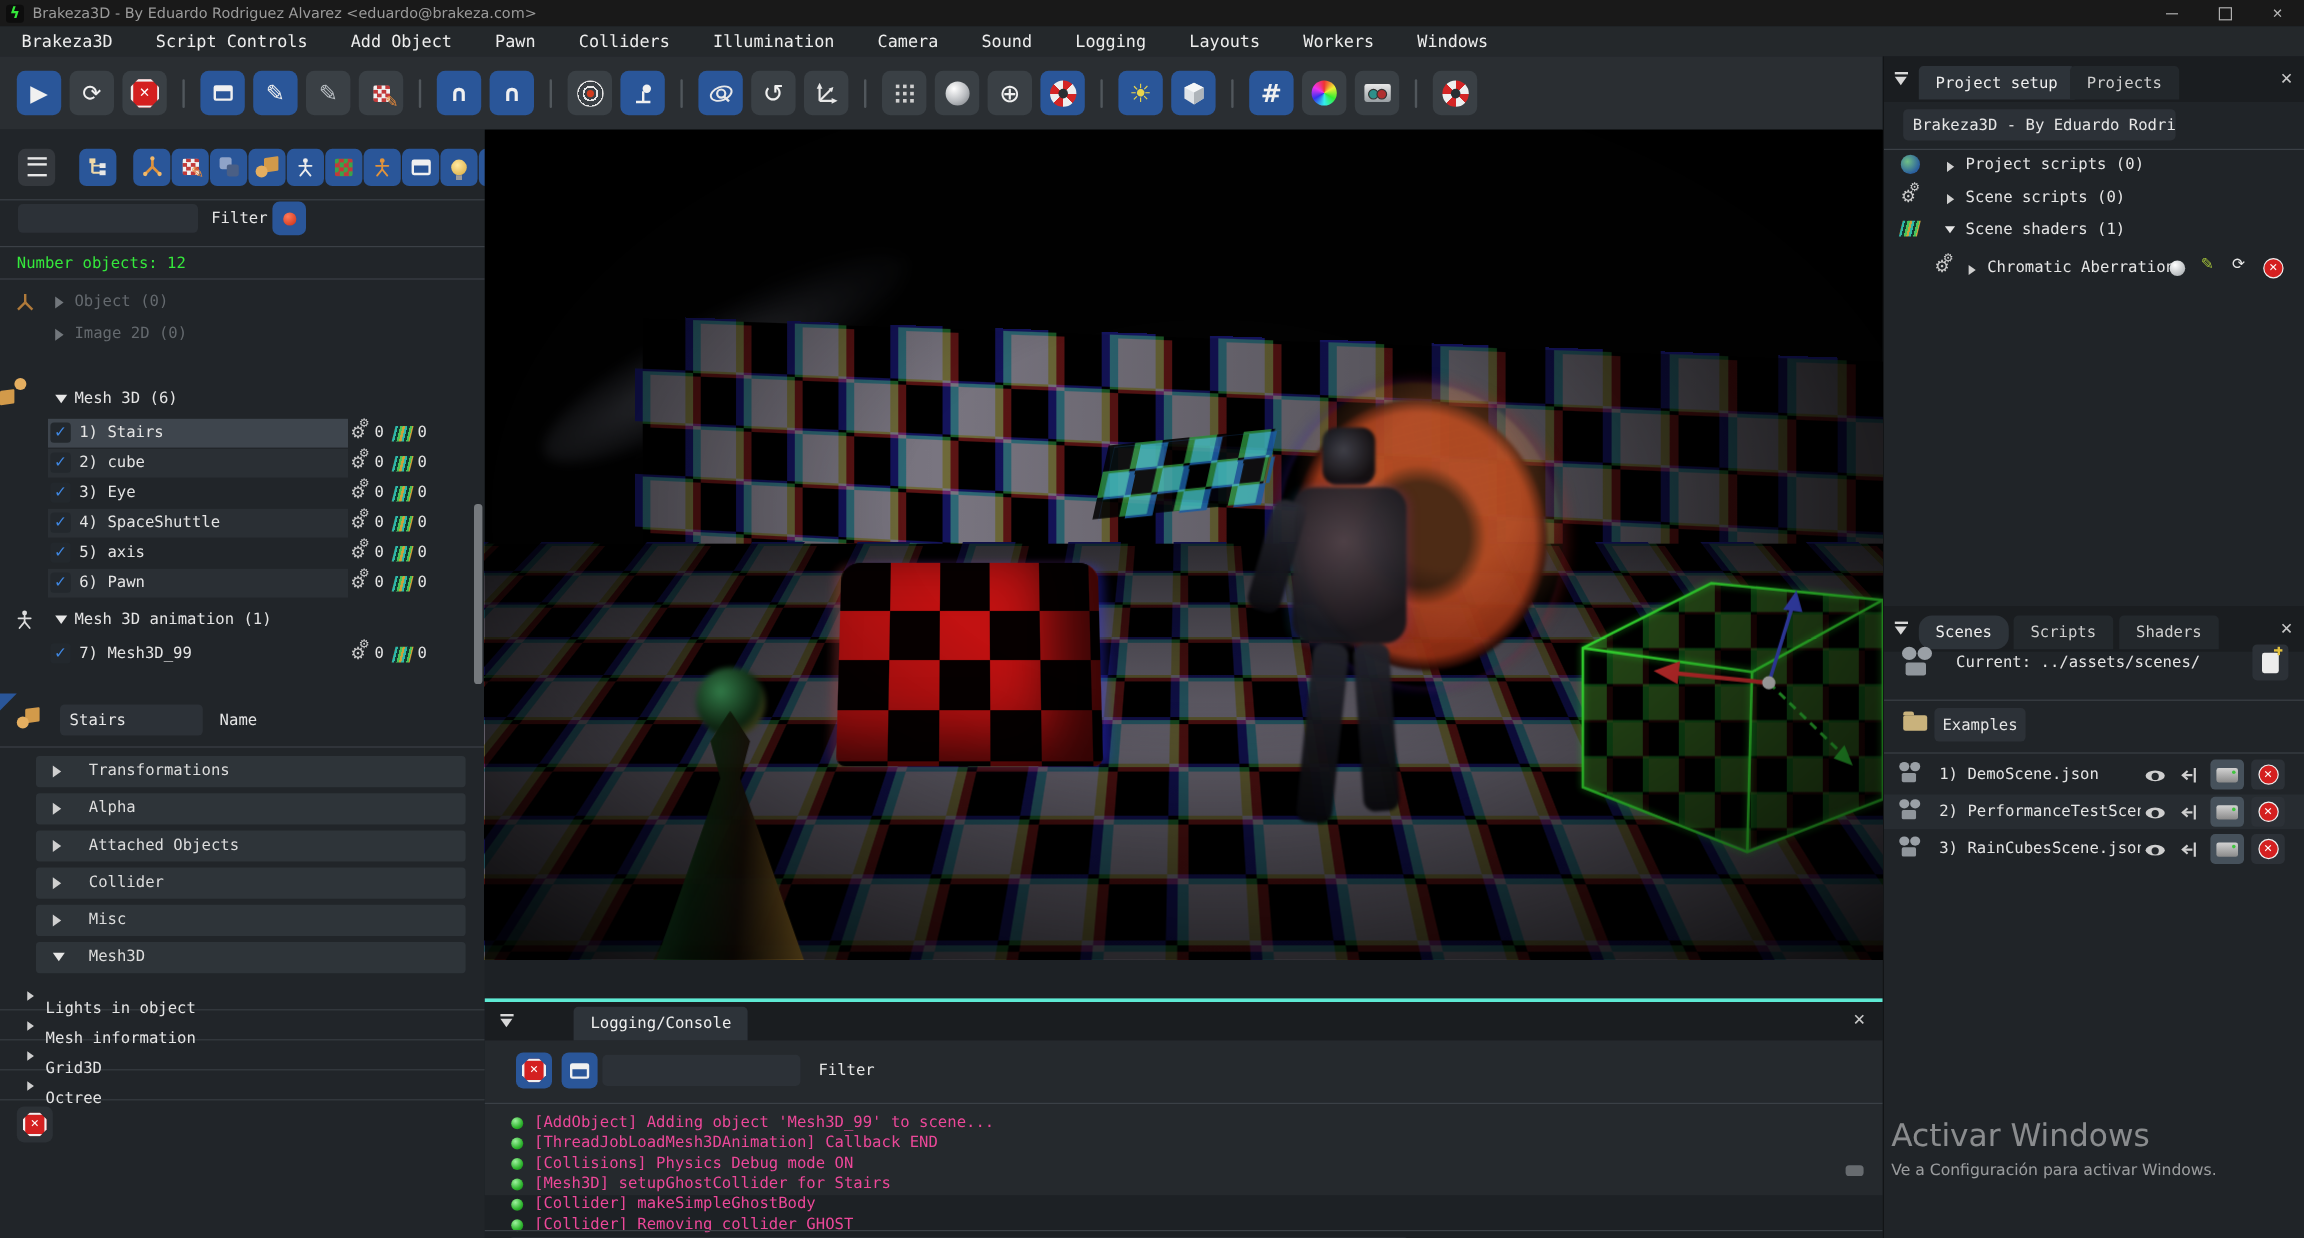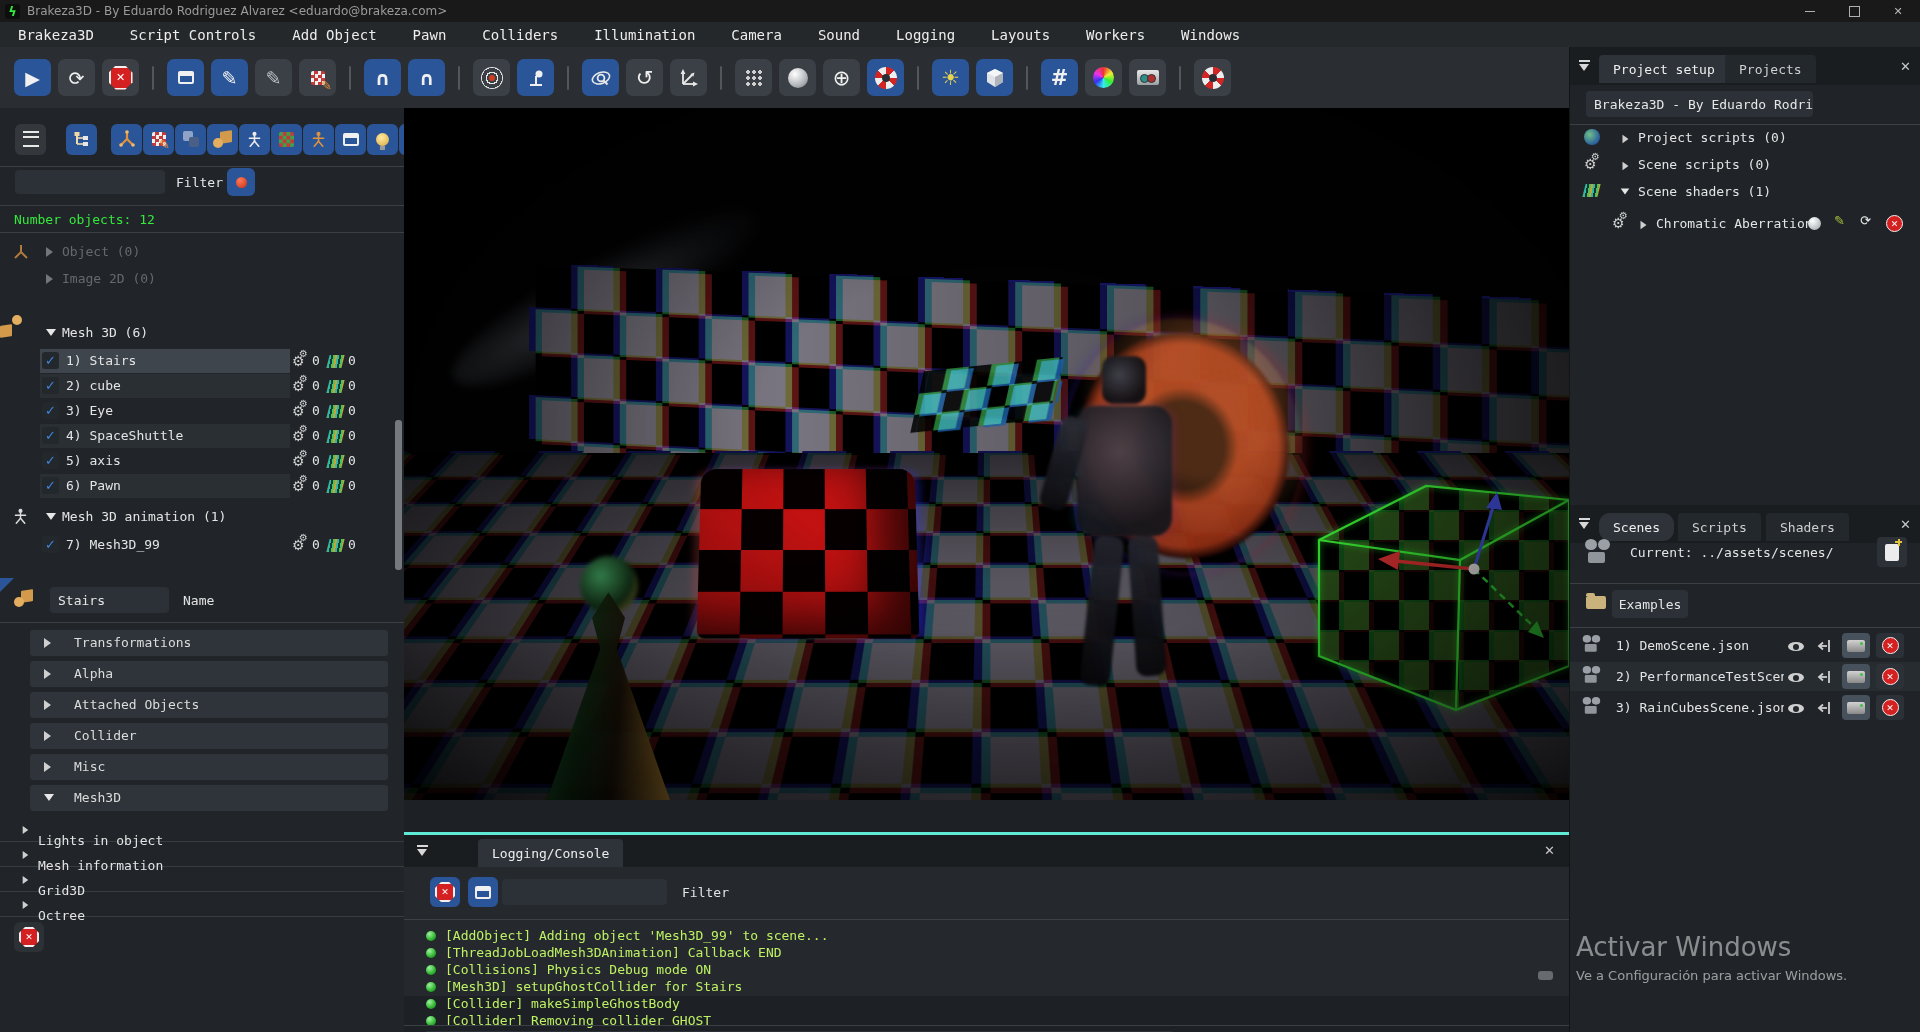--- a/index.html
+++ b/index.html
@@ -131,21 +131,21 @@
   .vign{position:absolute;inset:0;background:radial-gradient(ellipse at 52% 46%,transparent 30%,rgba(0,0,0,0.82) 95%);pointer-events:none;}
   .vp-svg{position:absolute;left:0;top:0;}
 
   
   .console{position:absolute;left:404px;top:832px;width:1165px;height:164px;background:#25292d;border-top:3px solid #5eead4;box-sizing:border-box;}
   .tabbar{position:absolute;left:0;top:0;width:100%;height:32px;background:#1a1d20;}
   .tab{position:absolute;top:4px;height:28px;display:flex;align-items:center;padding:0 14px;border-radius:4px 4px 0 0;background:#23282c;color:#cfcfcf;}
   .tab.active{background:#2d3339;color:#eee;}
   .xclose{position:absolute;top:8px;color:#c8c8c8;font-size:13px;}
   .cbtn{width:30px;height:30px;border-radius:6px;background:#2a5699;display:flex;align-items:center;justify-content:center;}
-  .logline{position:absolute;left:22px;display:flex;gap:9px;align-items:center;height:17px;color:#bef264;}
+  .logline{position:absolute;left:22px;display:flex;gap:9px;align-items:center;height:17px;color:#ec4899;}
 
   
   .rightcol{position:absolute;left:1569px;top:47px;width:351px;height:985px;background:#202428;border-left:1px solid #121416;box-sizing:border-box;}
   .rrow{position:absolute;left:0;width:351px;height:27px;}
   .rrow .ri{position:absolute;top:5px;}
   .rrow .ar{position:absolute;top:9px;transform:scale(0.85);}
   .rrow .lb{position:absolute;top:5px;}
   .globe-ico{width:16px;height:16px;border-radius:50%;background:radial-gradient(circle at 35% 35%,#6fbf86,#2a5f9e 70%);}
   .srow-btn{position:absolute;height:26px;border-radius:4px;display:flex;align-items:center;justify-content:center;}
   .wm1{position:absolute;font-family:"DejaVu Sans","Liberation Sans",sans-serif;color:rgba(255,255,255,0.48);font-size:26px;}

